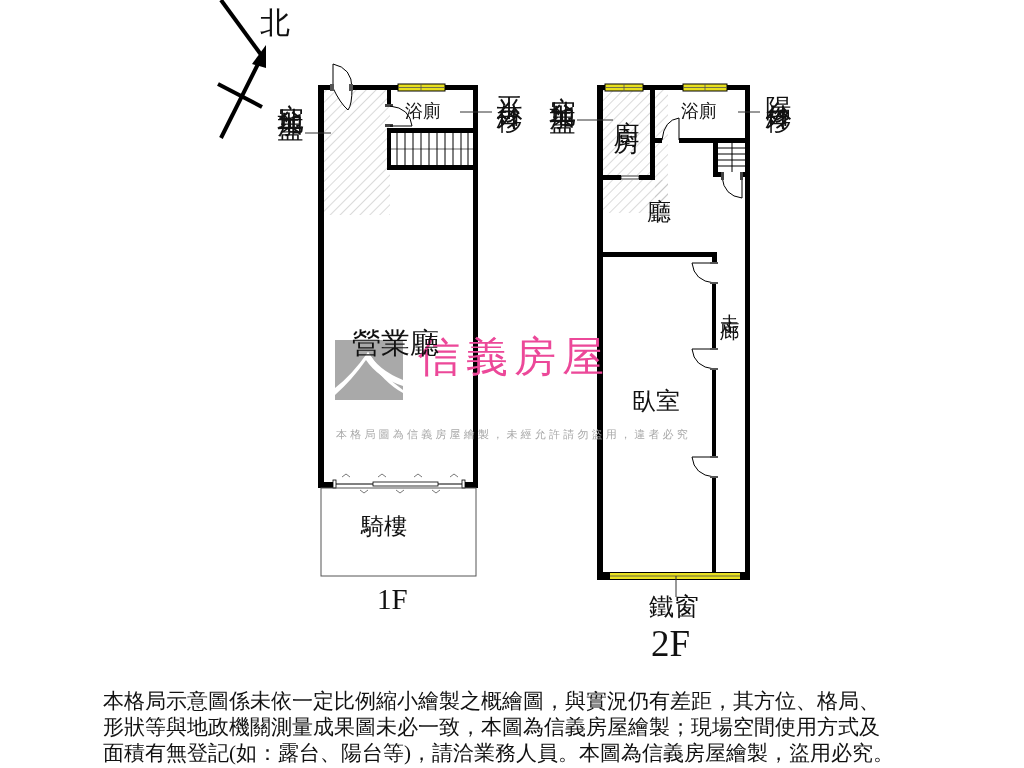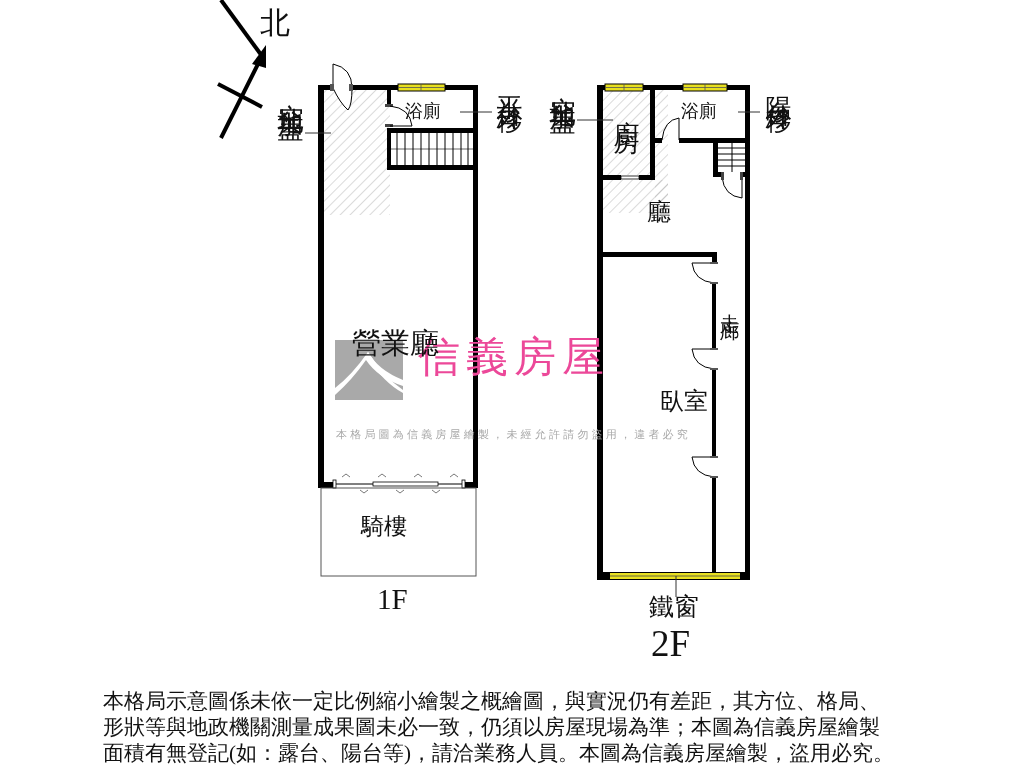--- a/index.html
+++ b/index.html
@@ -206,21 +206,21 @@
 <div class="lbl" style="left:352px; top:329px; font-size:29px;">營業廳</div>
 <div class="lbl" style="left:361px; top:515px; font-size:23px;">騎樓</div>
 <div class="lbl" style="left:377px; top:585px; font-size:29px;">1F</div>
 
 <div class="lbl vert" style="left:549px; top:76px; font-size:26px; letter-spacing:4px;">空地加蓋</div>
 <div class="lbl vert" style="left:765px; top:76px; font-size:26px; letter-spacing:4px;">陽台外移</div>
 <div class="lbl vert" style="left:613px; top:100px; font-size:26px; letter-spacing:6px;">廚房</div>
 <div class="lbl" style="left:681px; top:102px; font-size:18px;">浴廁</div>
 <div class="lbl" style="left:647px; top:200px; font-size:24px;">廳</div>
 <div class="lbl vert" style="left:720px; top:298px; font-size:20px; letter-spacing:6px;">走廊</div>
-<div class="lbl" style="left:660px; top:389px; font-size:24px;">臥室</div>
+<div class="lbl" style="left:632px; top:389px; font-size:24px;">臥室</div>
 <div class="lbl" style="left:649px; top:594px; font-size:25px;">鐵窗</div>
 <div class="lbl" style="left:651px; top:625px; font-size:37px;text-align:center;">2F</div>
 
 <div class="notice">
   <div>本格局示意圖係未依一定比例縮小繪製之概繪圖，與實況仍有差距，其方位、格局、</div>
-  <div>形狀等與地政機關測量成果圖未必一致，仍須以房屋現場為準；本圖為信義房屋繪製</div>
+  <div>形狀等與地政機關測量成果圖未必一致，本圖為信義房屋繪製；現場空間使用方式及</div>
   <div>面積有無登記(如：露台、陽台等)，請洽業務人員。本圖為信義房屋繪製，盜用必究。</div>
 </div>
 
 </body></html>

